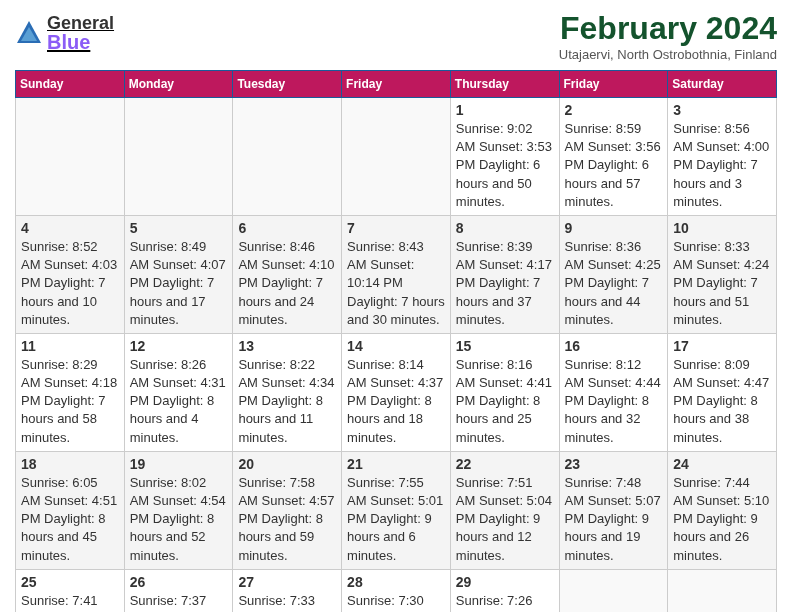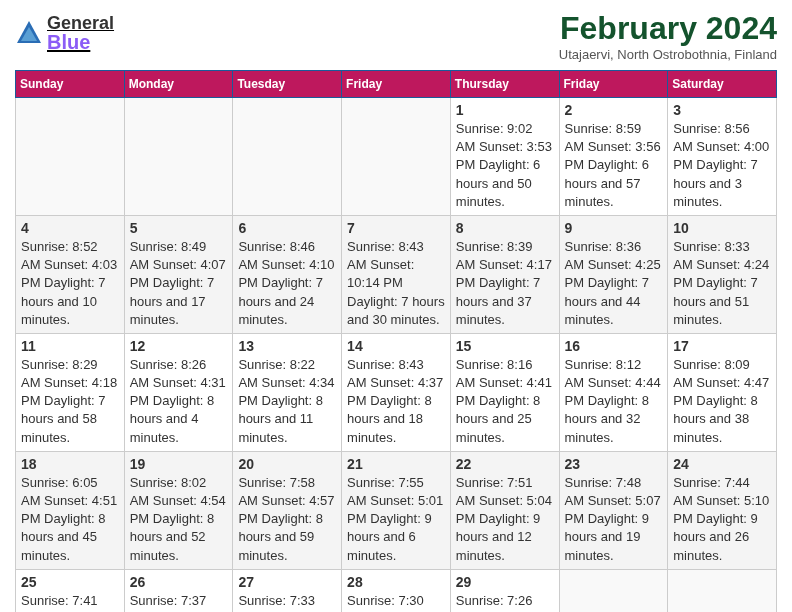--- a/index.html
+++ b/index.html
@@ -226,21 +226,21 @@
         </td>
         <td>
           <div class="day-number">13</div>
           <div class="day-info">Sunrise: 8:22 AM
 Sunset: 4:34 PM
 Daylight: 8 hours
 and 11 minutes.</div>
         </td>
         <td>
           <div class="day-number">14</div>
-          <div class="day-info">Sunrise: 8:43 AM
+          <div class="day-info">Sunrise: 8:14 AM
 Sunset: 4:37 PM
 Daylight: 8 hours
 and 18 minutes.</div>
         </td>
         <td>
           <div class="day-number">15</div>
           <div class="day-info">Sunrise: 8:16 AM
 Sunset: 4:41 PM
 Daylight: 8 hours
 and 25 minutes.</div>

